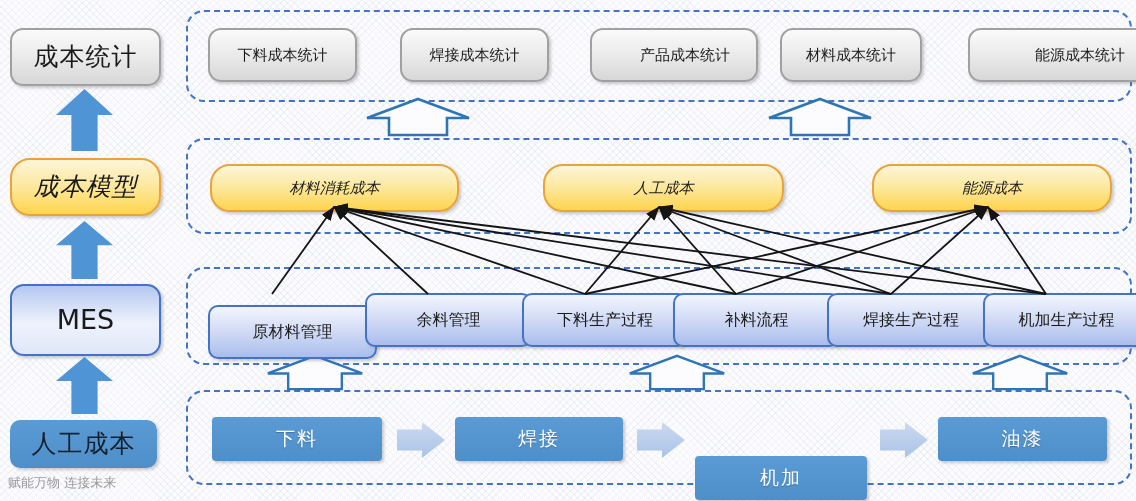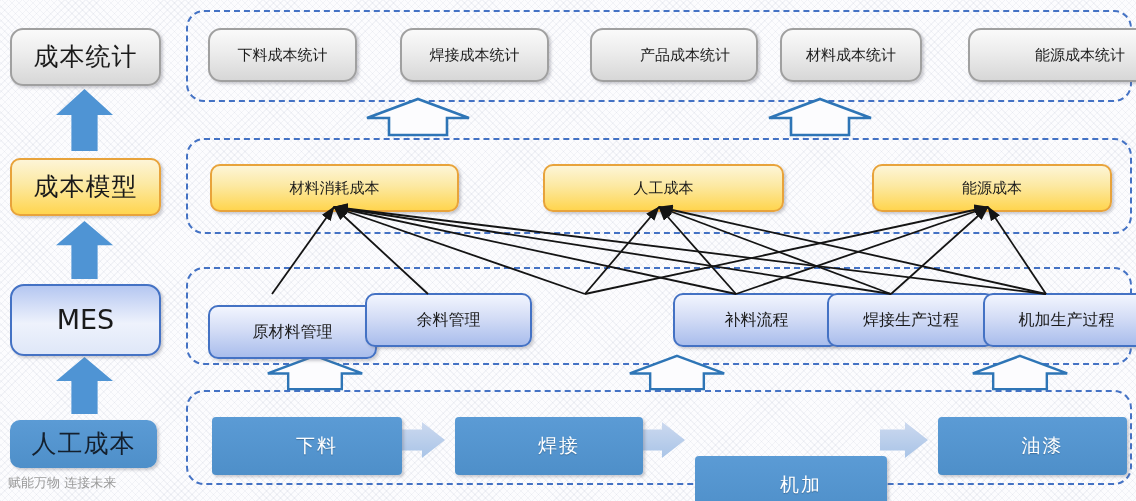--- a/index.html
+++ b/index.html
@@ -25,21 +25,21 @@
     position:absolute;display:flex;align-items:center;justify-content:center;
     text-align:center;color:#1a1a1a;z-index:3;line-height:1.25;
     box-shadow:2px 2px 3px rgba(110,110,120,0.35);
   }
   .gray{
     background:linear-gradient(180deg,#fafafa 0%,#ececec 45%,#d7d7d7 100%);
     border:2px solid #a0a0a0;border-radius:13px;font-size:15px;
   }
   .yellow{
     background:linear-gradient(180deg,#fdf5d7 0%,#fce9a2 45%,#ffd54f 100%);
-    border:2px solid #e8a33b;border-radius:10px;font-size:15px;
+    border:2px solid #e8a33b;border-radius:20px;font-size:15px;font-style:italic;
   }
   .bluegrad{
     background:linear-gradient(180deg,#f2f5fe 0%,#d4ddf6 45%,#a9bdec 100%);
     border:2px solid #4472c4;border-radius:10px;font-size:16px;padding:0 18px;
   }
   .bluesolid{
     background:linear-gradient(180deg,#5b9bd5 0%,#4e8fc9 100%);
     border-radius:4px;color:#ffffff;font-size:19px;letter-spacing:2px;
     text-shadow:0 1px 1px rgba(0,0,0,0.25);
   }
@@ -67,21 +67,21 @@
   #st5{left:968px;width:140px;padding-left:40px;}
   
   .r2{top:164px;height:44px;}
   #cm1{left:210px;width:245px;} #cm2{left:543px;width:237px;} #cm3{left:872px;width:236px;}
   
   .r3{top:293px;height:50px;}
   #ms1{left:208px;width:129px;margin-top:12px;} #ms2{left:365px;width:127px;}
   #ms3{left:522px;width:126px;} #ms4{left:673px;width:127px;}
   #ms5{left:827px;width:128px;} #ms6{left:983px;width:127px;}
   
-  .r4{top:417px;height:58px;padding-left:20px;}
+  .r4{top:417px;height:44px;}
   #pr1{left:212px;width:170px;} #pr2{left:455px;width:168px;}
   #pr3{left:695px;width:172px;margin-top:39px;} #pr4{left:938px;width:169px;}
   .chev{
     position:absolute;top:422px;width:48px;height:36px;z-index:2;
     background:linear-gradient(180deg,#ccd9ef 0%,#a9c4e7 100%);
     clip-path:polygon(0 21%,52% 21%,52% 0,100% 50%,52% 100%,52% 79%,0 79%);
   }
   #cv1{left:397px;} #cv2{left:637px;} #cv3{left:880px;}
 
   .hollow{position:absolute;width:106px;height:40px;z-index:2;}
@@ -115,20 +115,21 @@
   <div class="box gray r1" id="st3">产品成本统计</div>
   <div class="box gray r1" id="st4">材料成本统计</div>
   <div class="box gray r1" id="st5">能源成本统计</div>
 
   <div class="box yellow r2" id="cm1">材料消耗成本</div>
   <div class="box yellow r2" id="cm2">人工成本</div>
   <div class="box yellow r2" id="cm3">能源成本</div>
 
   <div class="box bluegrad r3" id="ms1">原材料管理</div>
   <div class="box bluegrad r3" id="ms2">余料管理</div>
+  <div class="box bluegrad r3" id="ms3">下料生产过程</div>
   <div class="box bluegrad r3" id="ms4">补料流程</div>
   <div class="box bluegrad r3" id="ms5">焊接生产过程</div>
   <div class="box bluegrad r3" id="ms6">机加生产过程</div>
 
   <div class="box bluesolid r4" id="pr1">下料</div>
   <div class="chev" id="cv1"></div>
   <div class="box bluesolid r4" id="pr2">焊接</div>
   <div class="chev" id="cv2"></div>
   <div class="box bluesolid r4" id="pr3">机加</div>
   <div class="chev" id="cv3"></div>

